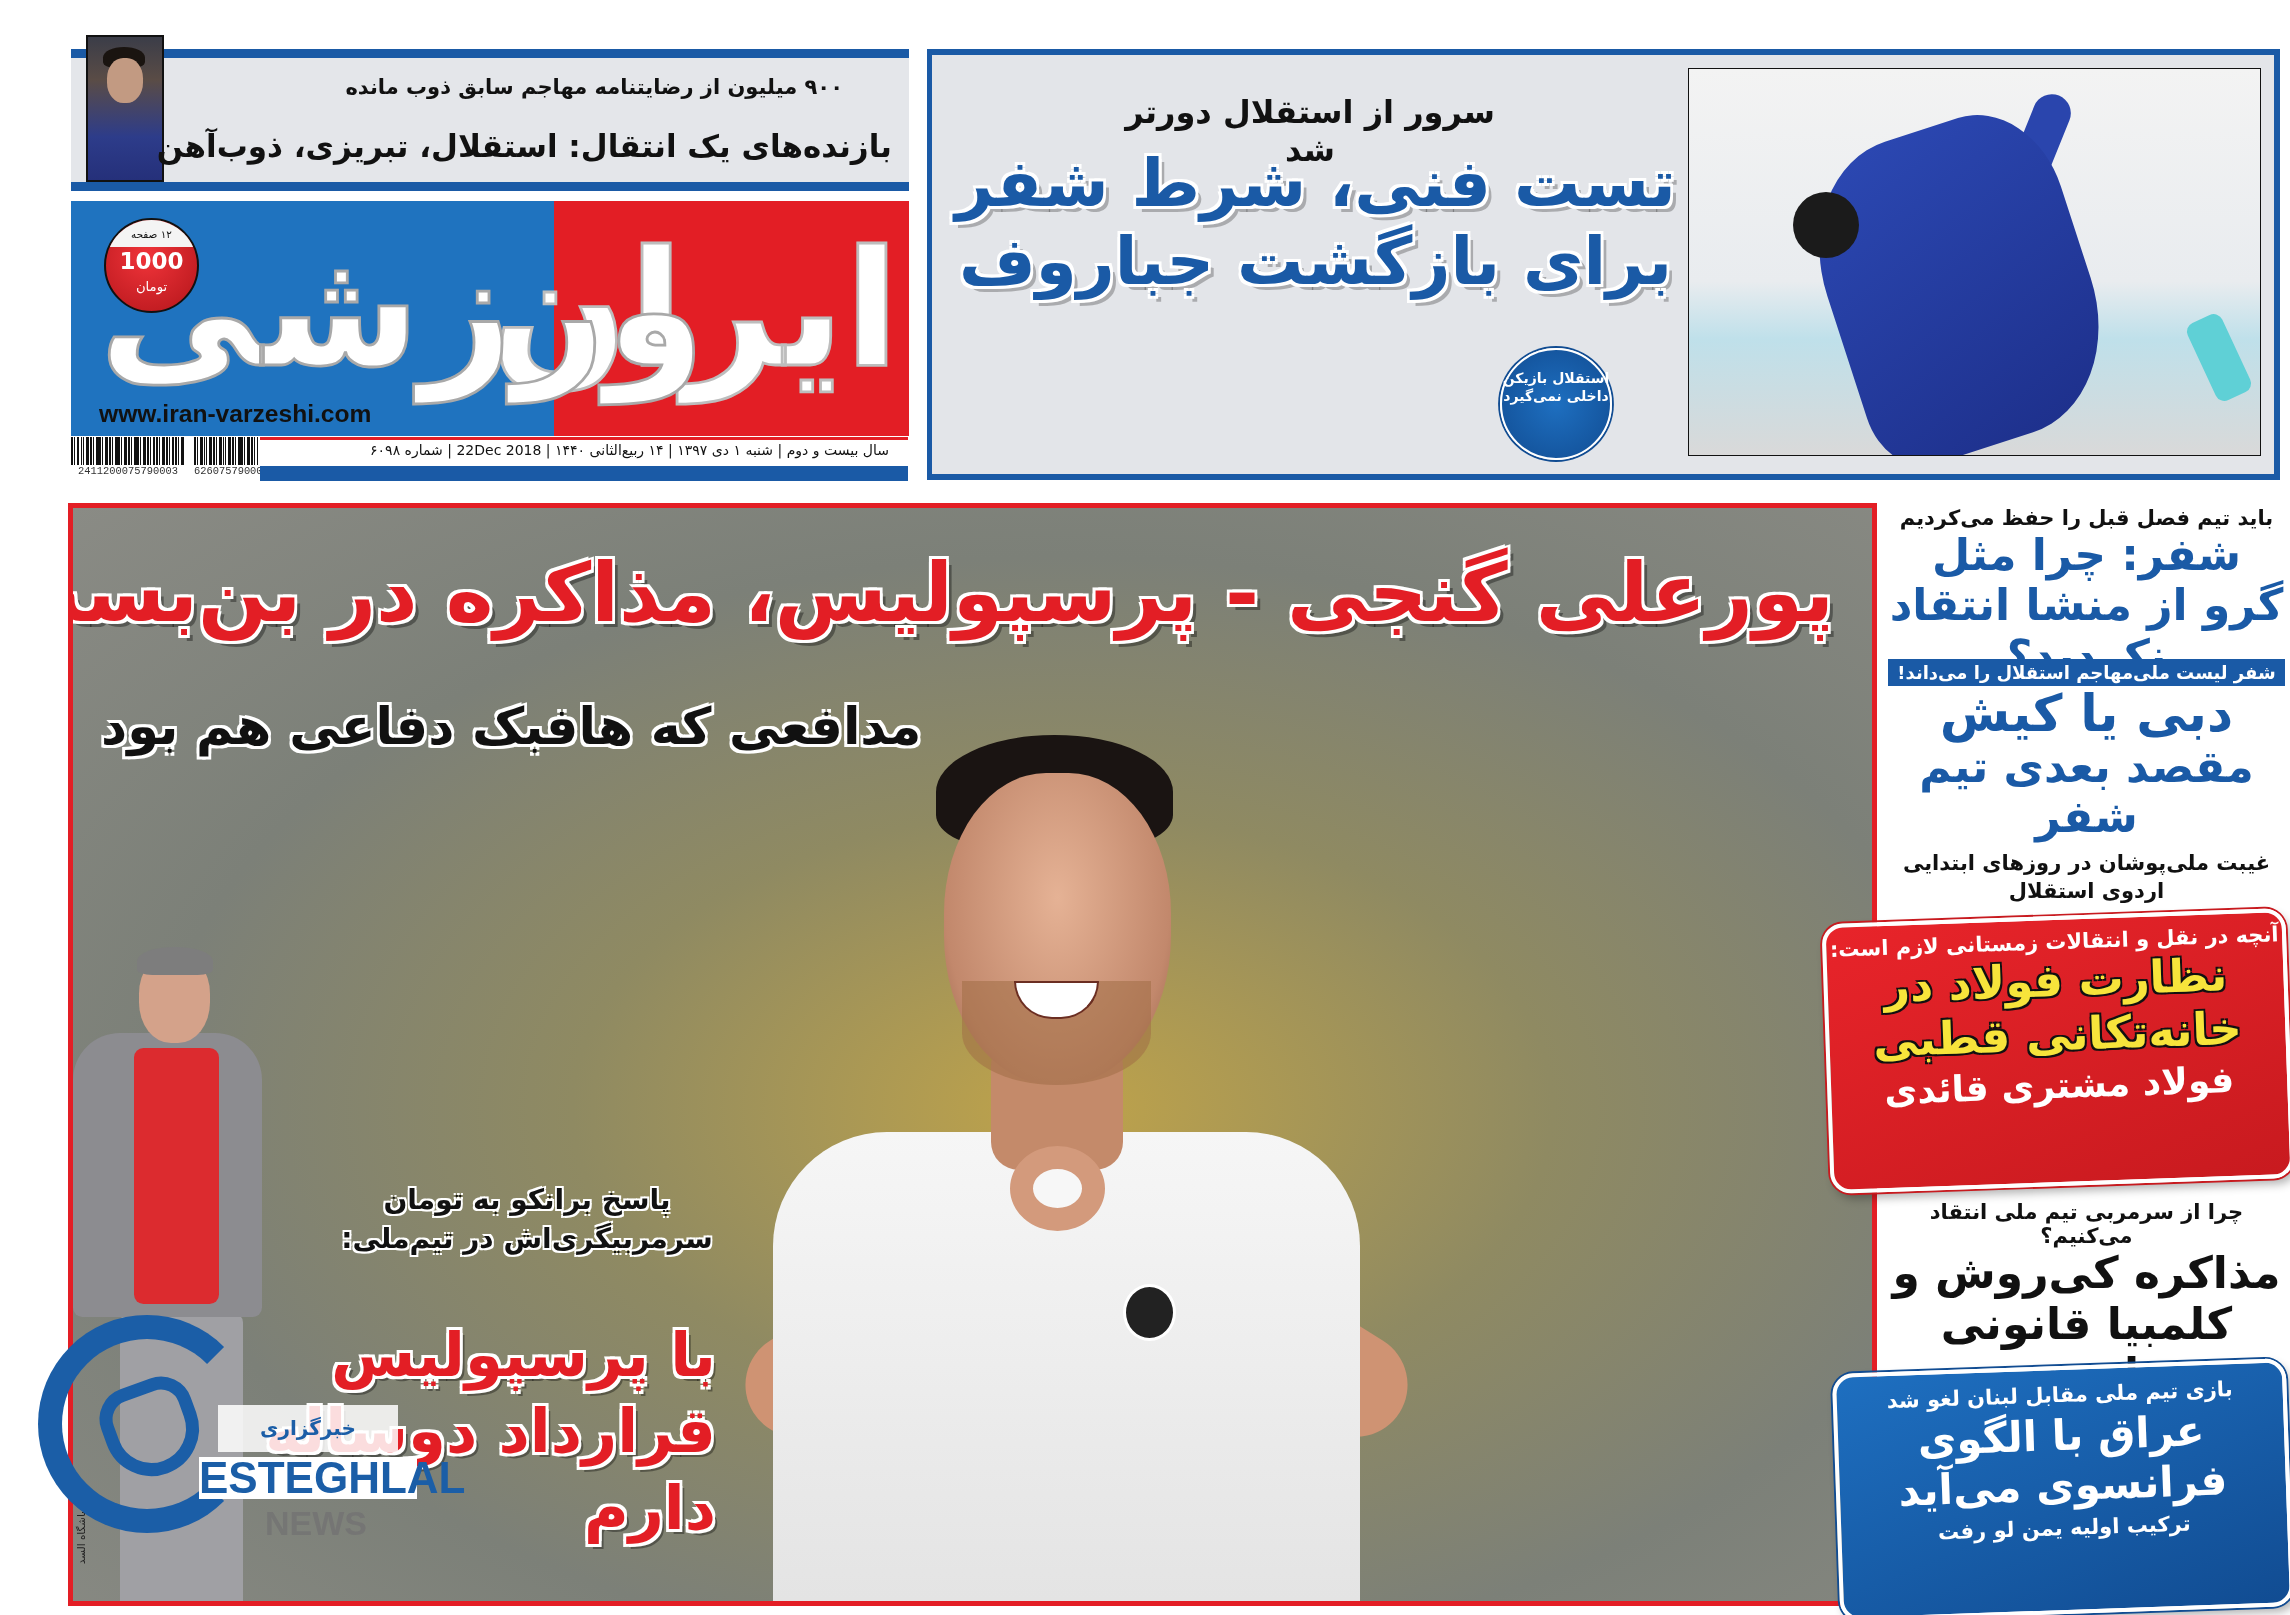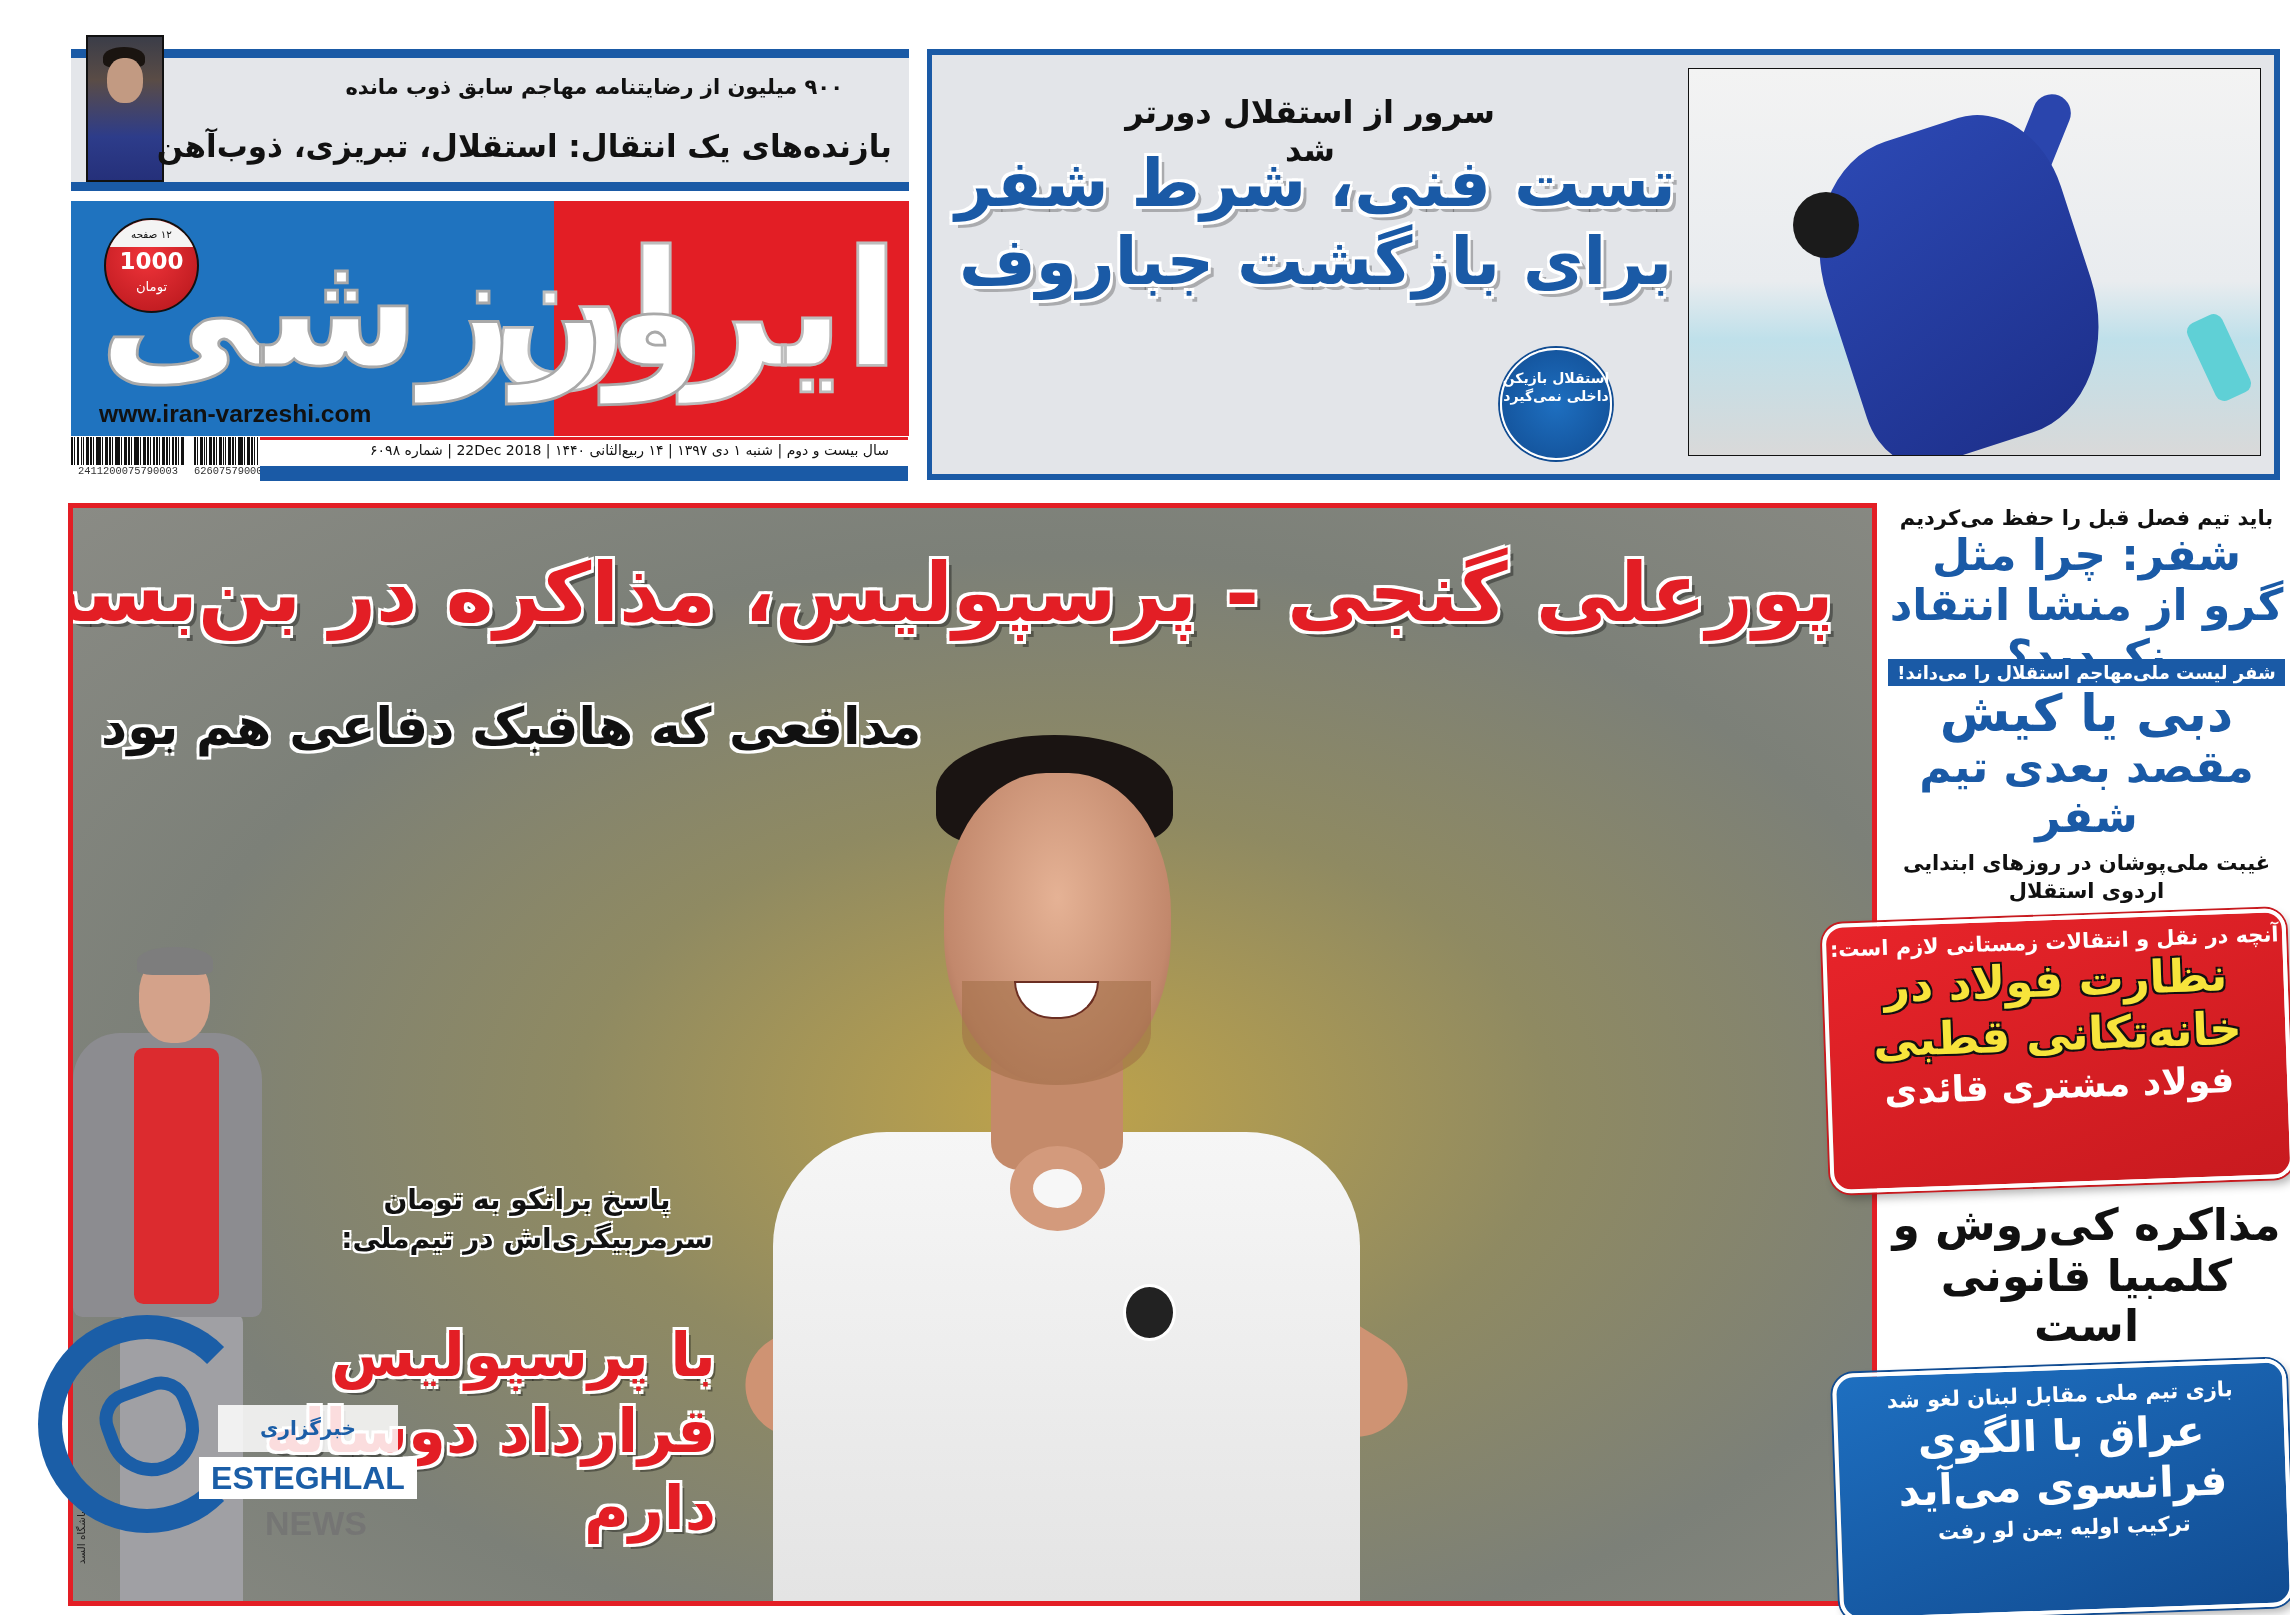--- a/index.html
+++ b/index.html
@@ -186,21 +186,21 @@
   .watermark .inner {
     position: absolute; left: 66px; top: 66px; width: 95px; height: 95px; border-radius: 40% 40% 60% 60%;
     border: 13.2px solid #1b5ea7; transform: rotate(-20deg);
   }
   .watermark .fa {
     position: absolute; left: 180px; top: 90px; width: 180px; height: 47px; background: rgba(255,255,255,0.85);
     color: #1b5ea7; font-size: 20px; font-weight: bold; text-align: center; line-height: 47px;
   }
   .watermark .en {
     position: absolute; left: 161px; top: 142px; width: 218px; height: 42px; background: #fff;
-    color: #1b5ea7; font-family: "Liberation Sans", sans-serif; font-size: 32px; font-weight: bold; text-align: center; line-height: 42px; direction: ltr;
+    color: #1b5ea7; font-family: "Liberation Sans", sans-serif; font-size: 44px; font-weight: bold; text-align: center; line-height: 42px; direction: ltr;
   }
   .watermark .news {
     position: absolute; left: 227px; top: 189px; color: #737373; font-family: Liberation Sans, sans-serif;
     font-size: 34px; font-weight: bold; direction: ltr; opacity: 0.8;
   }
 
   
   .right-col { left: 1888px; top: 500px; width: 397px; height: 1112px; }
   .rc-block { position: absolute; width: 100%; text-align: center; }
   .rc-kicker { font-size: 21px; font-weight: bold; color: #111; }
@@ -333,20 +333,21 @@
     <div class="rc-sub" style="margin-top:5.7px;">غیبت ملی‌پوشان در روزهای ابتدایی اردوی استقلال</div>
   </div>
 
   <div class="red-card">
     <div class="kicker">آنچه در نقل و انتقالات زمستانی لازم است:</div>
     <div class="headline">نظارت فولاد در خانه‌تکانی قطبی</div>
     <div class="sub">فولاد مشتری قائدی</div>
   </div>
 
   <div class="rc-block" style="top:700px;">
+    <div class="rc-kicker">چرا از سرمربی تیم ملی انتقاد می‌کنیم؟</div>
     <div class="rc-blue-head" style="color:#111;">مذاکره کی‌روش و کلمبیا قانونی است</div>
   </div>
 
   <div class="blue-card">
     <div class="kicker">بازی تیم ملی مقابل لبنان لغو شد</div>
     <div class="headline">عراق با الگوی فرانسوی می‌آید</div>
     <div class="sub">ترکیب اولیه یمن لو رفت</div>
   </div>
 </div>
 

